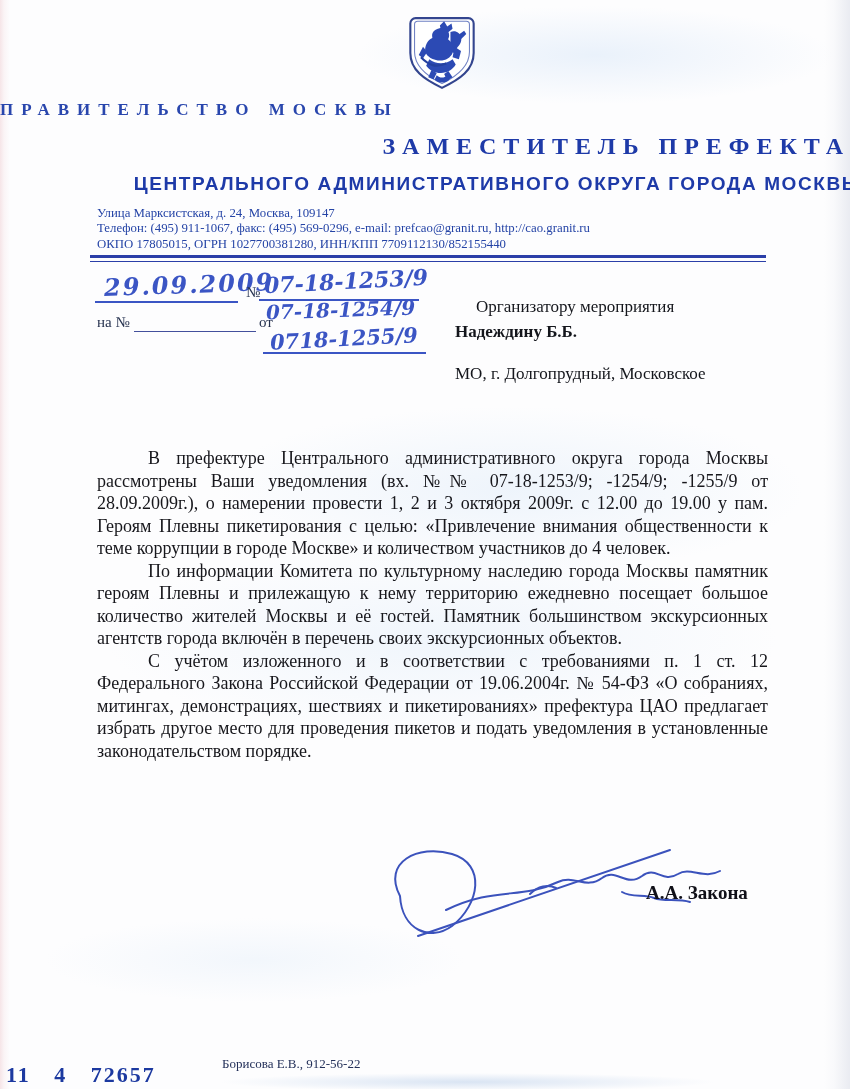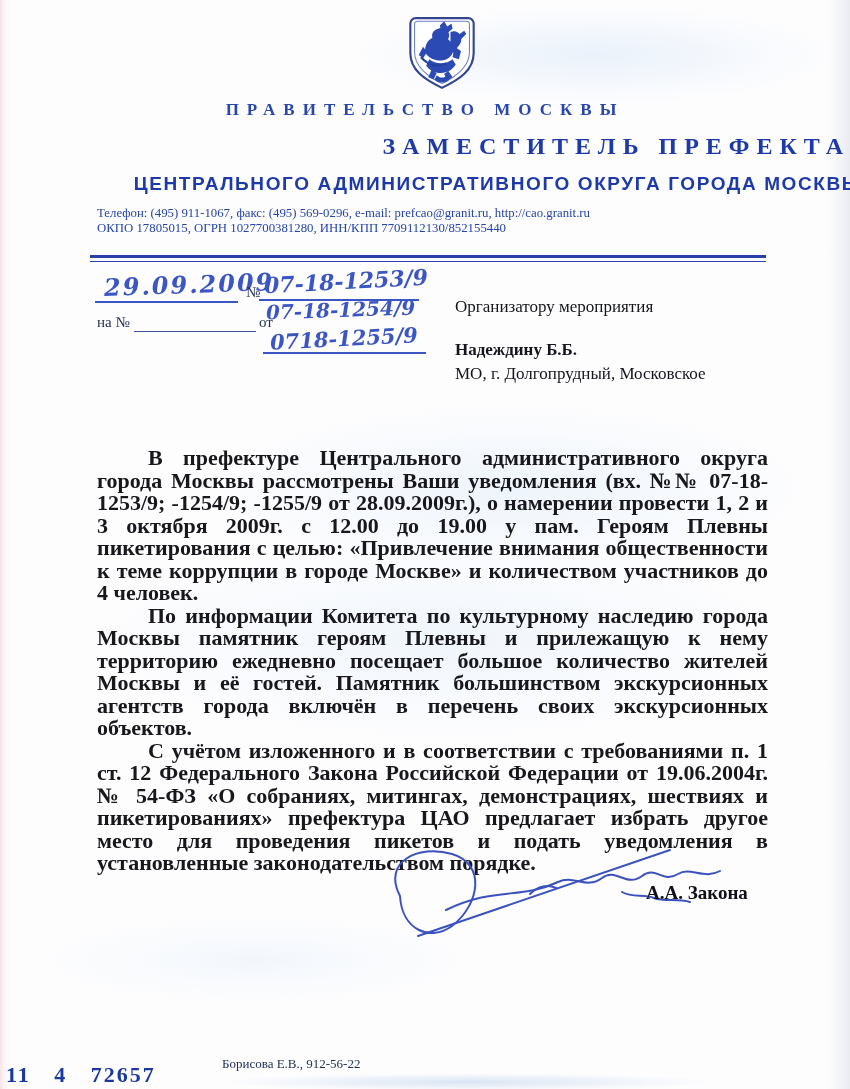--- a/index.html
+++ b/index.html
@@ -14,21 +14,21 @@
       linear-gradient(270deg, rgba(210,214,226,0.45) 0px, rgba(210,214,226,0.10) 16px, rgba(255,255,255,0) 26px),
       radial-gradient(ellipse 340px 70px at 70% 55px, rgba(205,224,246,0.40), transparent 70%),
       radial-gradient(ellipse 420px 120px at 60% 490px, rgba(206,226,246,0.32), transparent 70%),
       radial-gradient(ellipse 480px 140px at 52% 640px, rgba(206,226,246,0.28), transparent 70%),
       radial-gradient(ellipse 300px 60px at 30% 960px, rgba(210,228,246,0.25), transparent 70%),
       radial-gradient(ellipse 330px 12px at 55% 1082px, rgba(188,208,234,0.55), transparent 75%),
       #fdfdfe;
   }
   .abs{position:absolute;}
   
-  .org1{top:100px;left:0;width:100%;text-align:center;
+  .org1{top:100px;left:0;width:100%;
         font-weight:bold;font-size:17px;letter-spacing:8px;color:#2946ad;}
   .org2{top:133px;left:0;width:100%;text-align:right;
         font-weight:bold;font-size:24px;letter-spacing:7px;color:#1e3aa8;}
   .org3{top:173px;left:12px;width:100%;text-align:right;
         font-family:"Liberation Sans",sans-serif;
         font-weight:bold;font-size:19px;letter-spacing:1.6px;color:#1e3aa8;}
   .contacts{top:206px;left:97px;width:680px;color:#2544a6;
         font-size:12.8px;line-height:15.4px;}
   .rule{top:255px;left:90px;width:676px;height:3px;
         border-top:3px solid #2b3fa8;border-bottom:1.5px solid #2b3fa8;}
@@ -42,26 +42,26 @@
   .hw-n1{top:268px;left:264px;font-size:22px;transform:rotate(-3deg);}
   .u2{top:299px;left:259px;width:160px;border-bottom:2px solid #3b55c4;}
   .hw-n2{top:298px;left:266px;font-size:20px;transform:rotate(-2deg);}
   .lbl-nano{top:314px;left:97px;}
   .u3{top:331px;left:134px;width:122px;border-bottom:1.5px solid #43509c;}
   .lbl-ot{top:314px;left:259px;}
   .hw-n3{top:326px;left:270px;font-size:21px;transform:rotate(-3deg);}
   .u4{top:352px;left:263px;width:163px;border-bottom:2px solid #3b55c4;}
   
   .rcpt{color:#14161c;font-size:17px;}
-  .r1{top:297px;left:455px;}
-  .r2{top:340px;left:455px;font-weight:bold;}
+  .r1{top:297px;left:476px;}
+  .r2{top:322px;left:455px;font-weight:bold;}
   .r3{top:364px;left:455px;}
   
   .body-text{top:447px;left:97px;width:671px;color:#17171c;
-        font-size:22px;line-height:22.5px;text-align:justify;font-weight:bold;}
+        font-size:18px;line-height:22.5px;text-align:justify;}
   .body-text p{margin:0;text-indent:51px;}
   
   .sig-name{top:882px;left:646px;font-weight:bold;font-size:19px;color:#101018;}
   
   .executor{top:1056px;left:222px;font-size:13px;color:#233059;}
   .doccode{top:1062px;left:6px;font-family:"Liberation Serif",serif;
         font-weight:bold;font-size:22px;color:#1c39a0;
         letter-spacing:2px;word-spacing:16px;}
 </style>
 </head>
@@ -87,20 +87,21 @@
       <path d="M27,57 c3,3 7,3 10,0 l2,4 c-4,4 -10,4 -14,0 z"></path>
     </g>
     <path d="M12,40 c8,8 14,10 24,6" fill="none" stroke="#24409f" stroke-width="2"></path>
   </svg>
 
   <div class="abs org1">ПРАВИТЕЛЬСТВО МОСКВЫ</div>
   <div class="abs org2">ЗАМЕСТИТЕЛЬ ПРЕФЕКТА</div>
   <div class="abs org3">ЦЕНТРАЛЬНОГО АДМИНИСТРАТИВНОГО ОКРУГА ГОРОДА МОСКВЫ</div>
 
   <div class="abs contacts">
+    <div>Улица  Марксистская, д. 24, Москва, 109147</div>
     <div>Телефон: (495)  911-1067,  факс: (495)  569-0296,  e-mail: prefcao@granit.ru,  http://cao.granit.ru</div>
     <div>ОКПО 17805015, ОГРН 1027700381280,  ИНН/КПП 7709112130/852155440</div>
   </div>
 
   <div class="abs rule"></div>
 
   <div class="abs hw hw-date">29.09.2009</div>
   <div class="abs u1"></div>
 
   <span class="abs lbl lbl-no">№</span>

